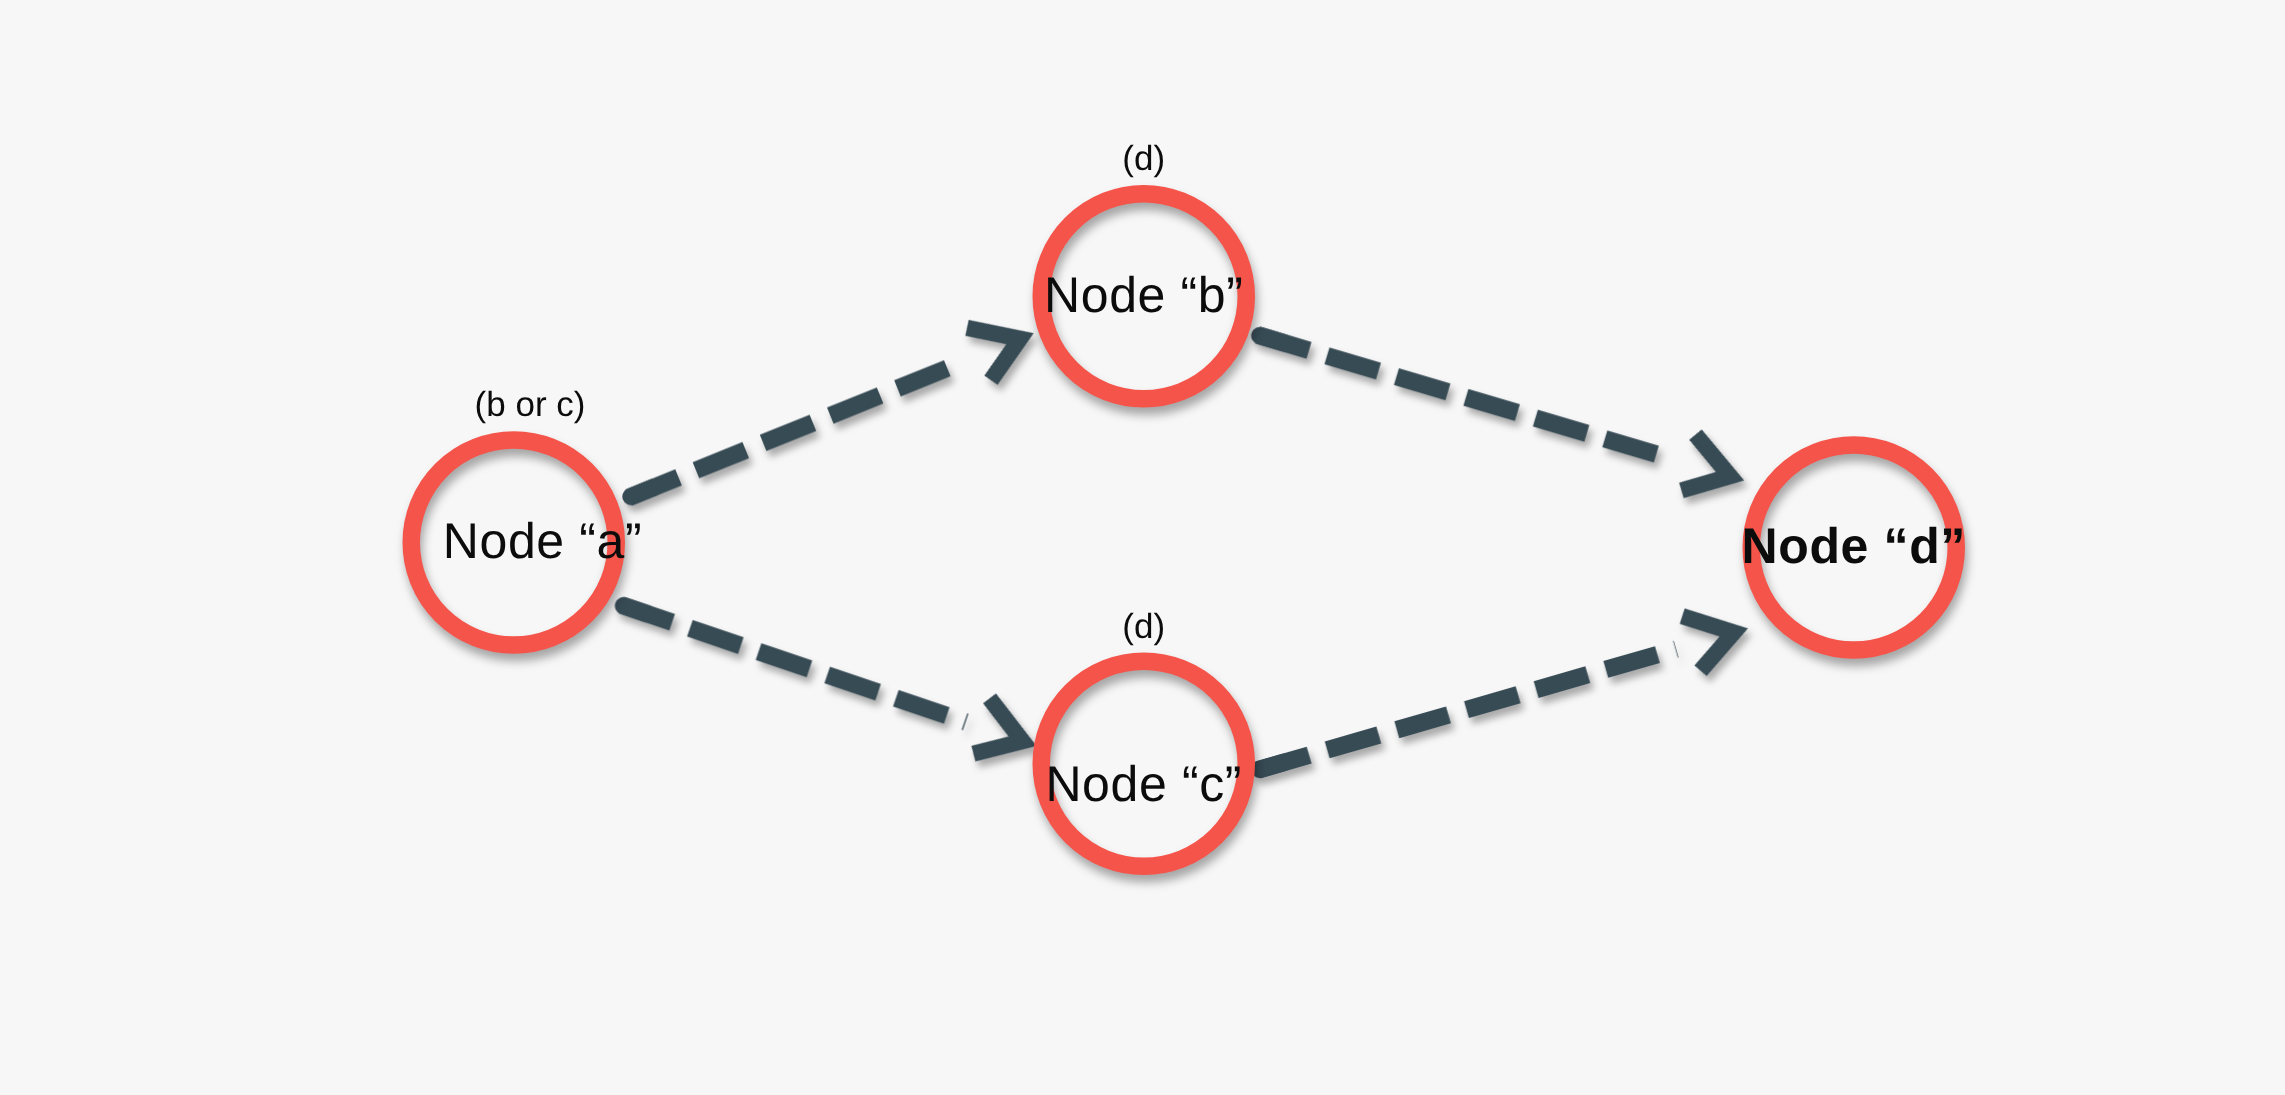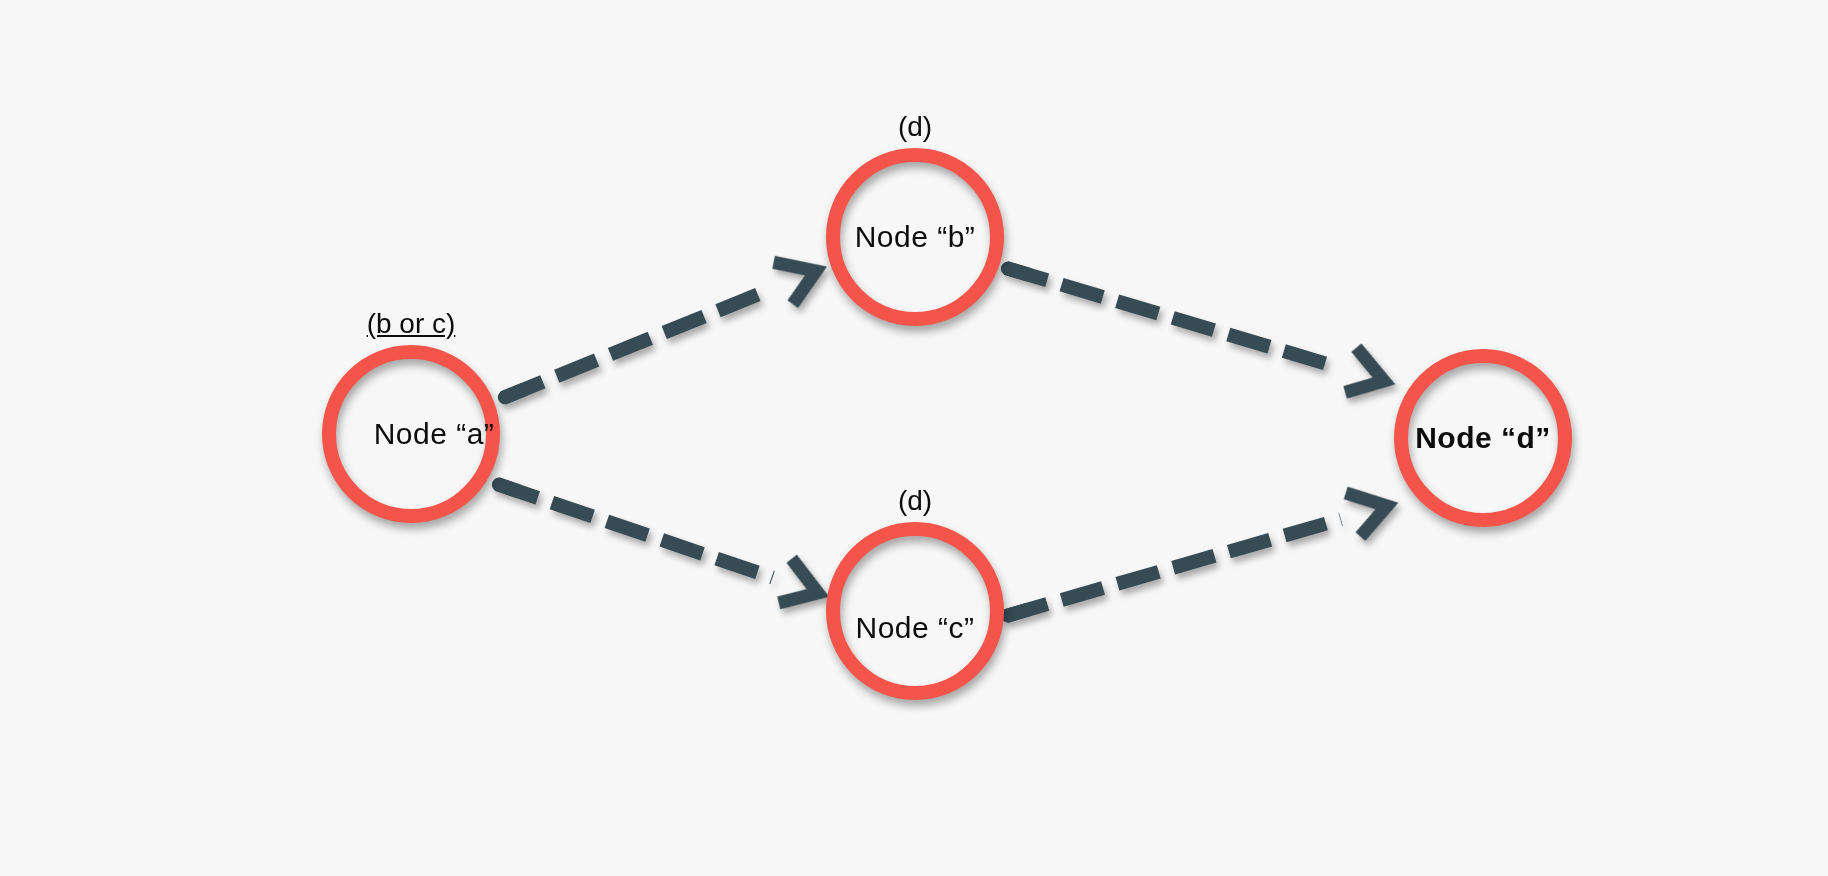--- a/index.html
+++ b/index.html
@@ -19,21 +19,21 @@
   .edge-cap{stroke:var(--edge);stroke-width:14;fill:none;stroke-linecap:round;}
   .edge-head{stroke:var(--edge);stroke-width:13;fill:none;stroke-linejoin:miter;stroke-linecap:butt;}
 
   .node-circle{
     fill:none;stroke:var(--red);stroke-width:14;
     filter:drop-shadow(2px 6px 4px rgba(0,0,0,0.33));
   }
 
   .node-label{
     position:absolute;transform:translate(-50%,-50%);
-    font-size:30px;color:var(--text);white-space:nowrap;letter-spacing:0.5px;
+    font-size:40px;color:var(--text);white-space:nowrap;letter-spacing:0.5px;
   }
   .node-annotation{
     position:absolute;transform:translate(-50%,-50%);
     font-size:28px;color:var(--text);white-space:nowrap;
   }
 </style>
 </head>
 <body>
 
 <div class="canvas">
@@ -57,21 +57,21 @@
         <path class="edge-cap" d="M 1007.9215179900381 615.4452310264982 L 1027.1366978904182 609.8975412914803"></path>
         <path class="edge-line" d="M 1006 616 L 1340.8835682390875 519.314455364043"></path>
         <path class="edge-head" d="M -36 -24 L 0 0 L -34 22" transform="translate(1387 506) rotate(-16.104164540650817)"></path>
       </g>
       <circle class="node-circle" cx="411" cy="434" r="82" stroke-width="14"></circle>
       <circle class="node-circle" cx="915" cy="237" r="82" stroke-width="14"></circle>
       <circle class="node-circle" cx="915" cy="611" r="82" stroke-width="14"></circle>
       <circle class="node-circle" cx="1483" cy="438" r="82" stroke-width="14"></circle>
     </svg>
 
-  <div class="node-annotation" style="left: 411px; top: 324px; text-decoration: underline;">(b or c)</div>
+  <div class="node-annotation" style="left: 424px; top: 324px;">(b or c)</div>
   <div class="node-annotation" style="left: 915px; top: 127px;">(d)</div>
   <div class="node-annotation" style="left: 915px; top: 501px;">(d)</div>
   <div class="node-annotation" style="left: 1483px; top: 328px;"></div>
 
   <div class="node-label" style="left: 434px; top: 434px;">Node “a”</div>
   <div class="node-label" style="left: 915px; top: 237px;">Node “b”</div>
   <div class="node-label" style="left: 915px; top: 628px;">Node “c”</div>
   <div class="node-label" style="left: 1483px; top: 438px; font-weight: bold;">Node “d”</div>
 </div>
 

